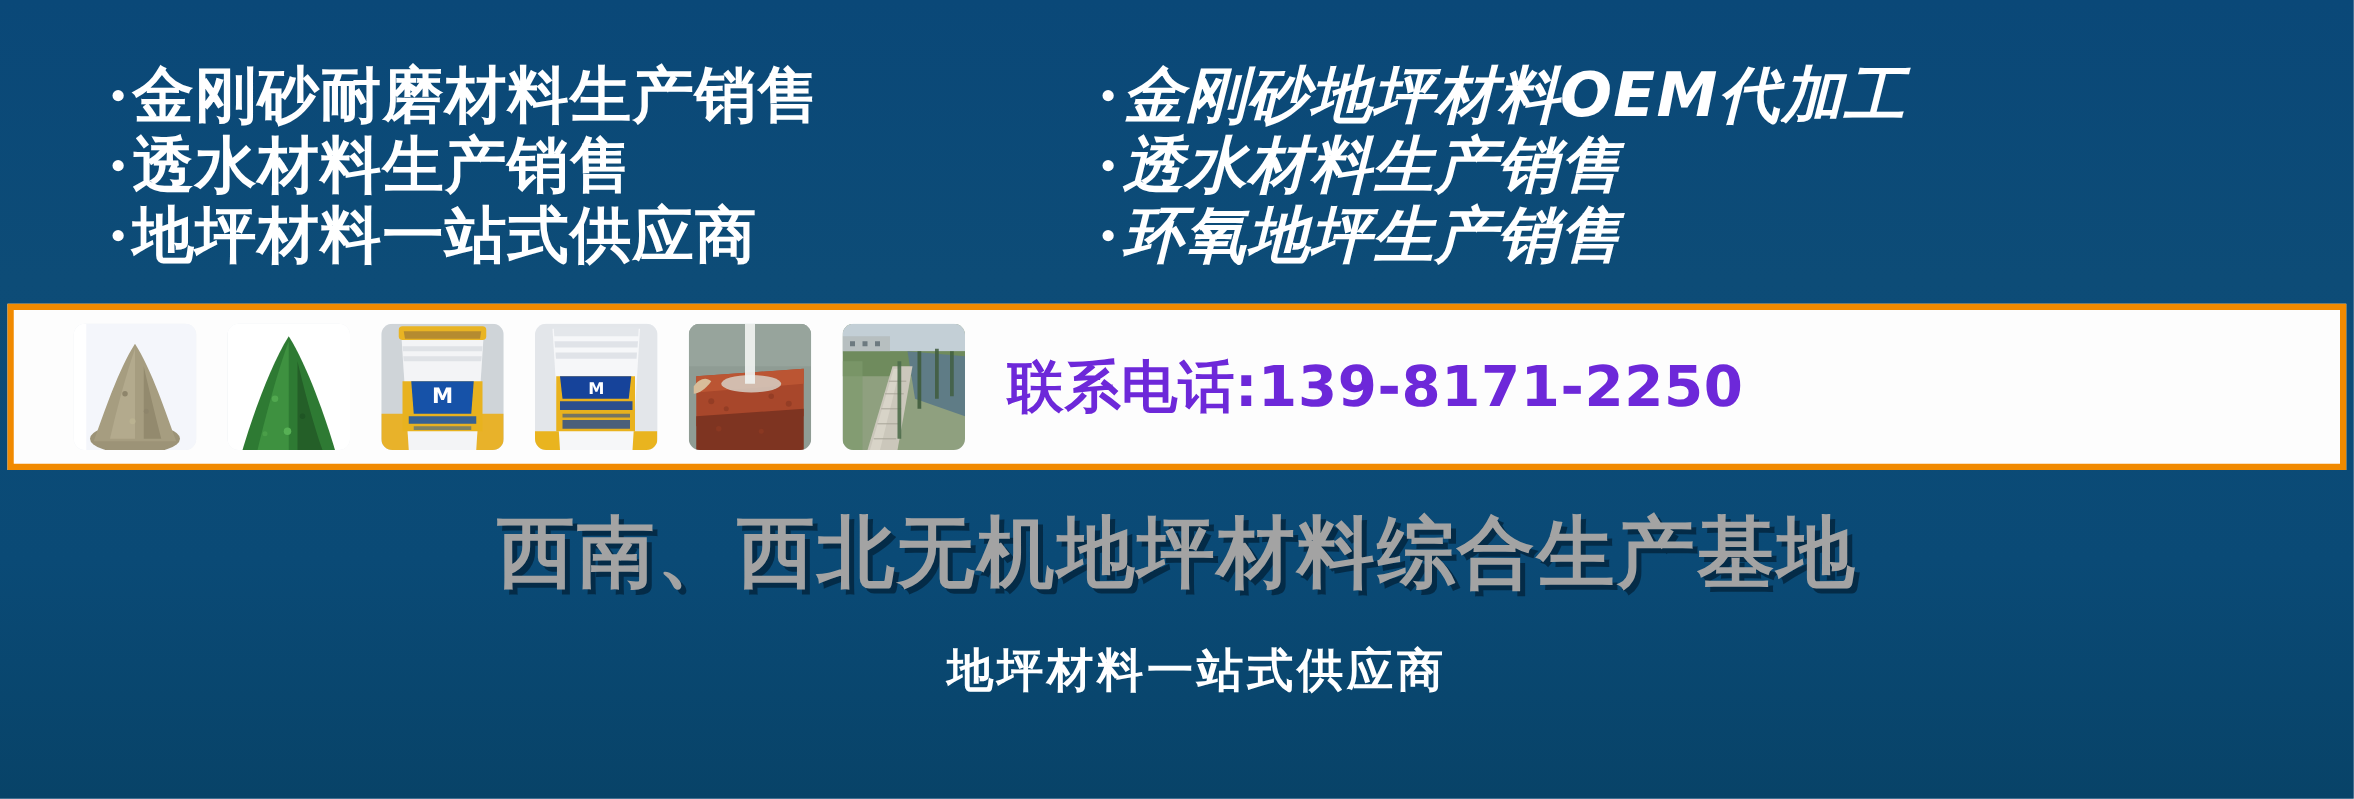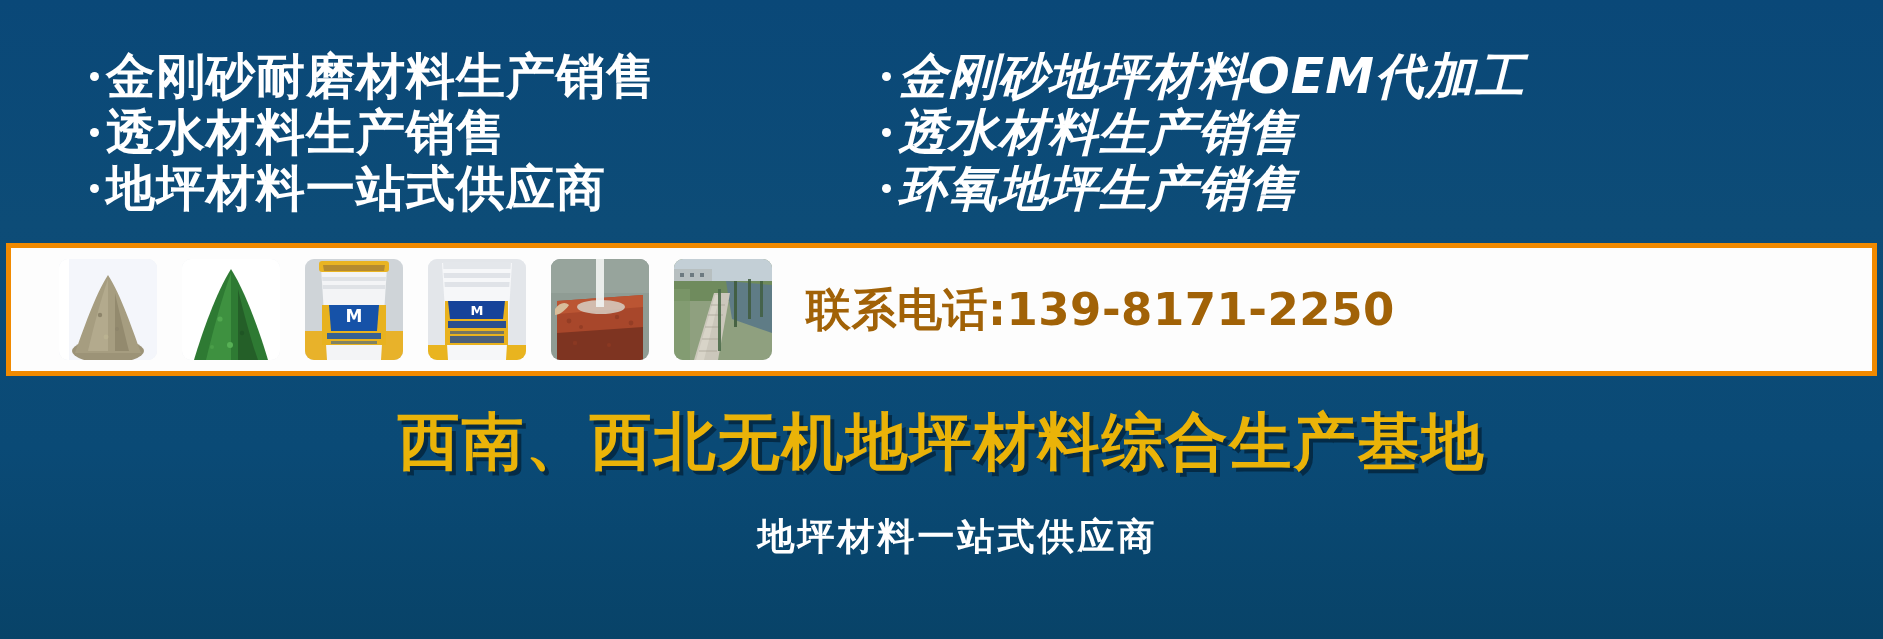--- a/index.html
+++ b/index.html
@@ -93,21 +93,21 @@
     border-radius: 9px;
     overflow: hidden;
     position: relative;
     flex: none;
     background: #eef1f5;
   }
   .thumb svg { display: block; width: 100%; height: 100%; }
 
   #phone-block {
     margin-left: 34px;
-    color: #a16207;
+    color: #6d28d9;
     font-size: 45px;
     font-weight: bold;
     letter-spacing: 0.5px;
     white-space: nowrap;
     font-family: "DejaVu Sans", "Liberation Sans", sans-serif;
   }
 
   
   #headline-area {
     position: absolute;
@@ -117,21 +117,21 @@
     height: 261px;
     z-index: 2;
     display: flex;
     flex-direction: column;
     align-items: center;
     justify-content: flex-start;
     padding-top: 6px;
     box-sizing: border-box;
   }
   #headline {
-    color: #eab308;
+    color: #a3a3a3;
     font-size: 62px;
     font-weight: bold;
     letter-spacing: 2px;
     white-space: nowrap;
     text-shadow: 4px 4px 0 rgba(3,33,56,0.75);
     font-family: "DejaVu Sans", "Liberation Sans", sans-serif;
     margin-top: 16px;
   }
   #subheadline {
     color: #ffffff;

